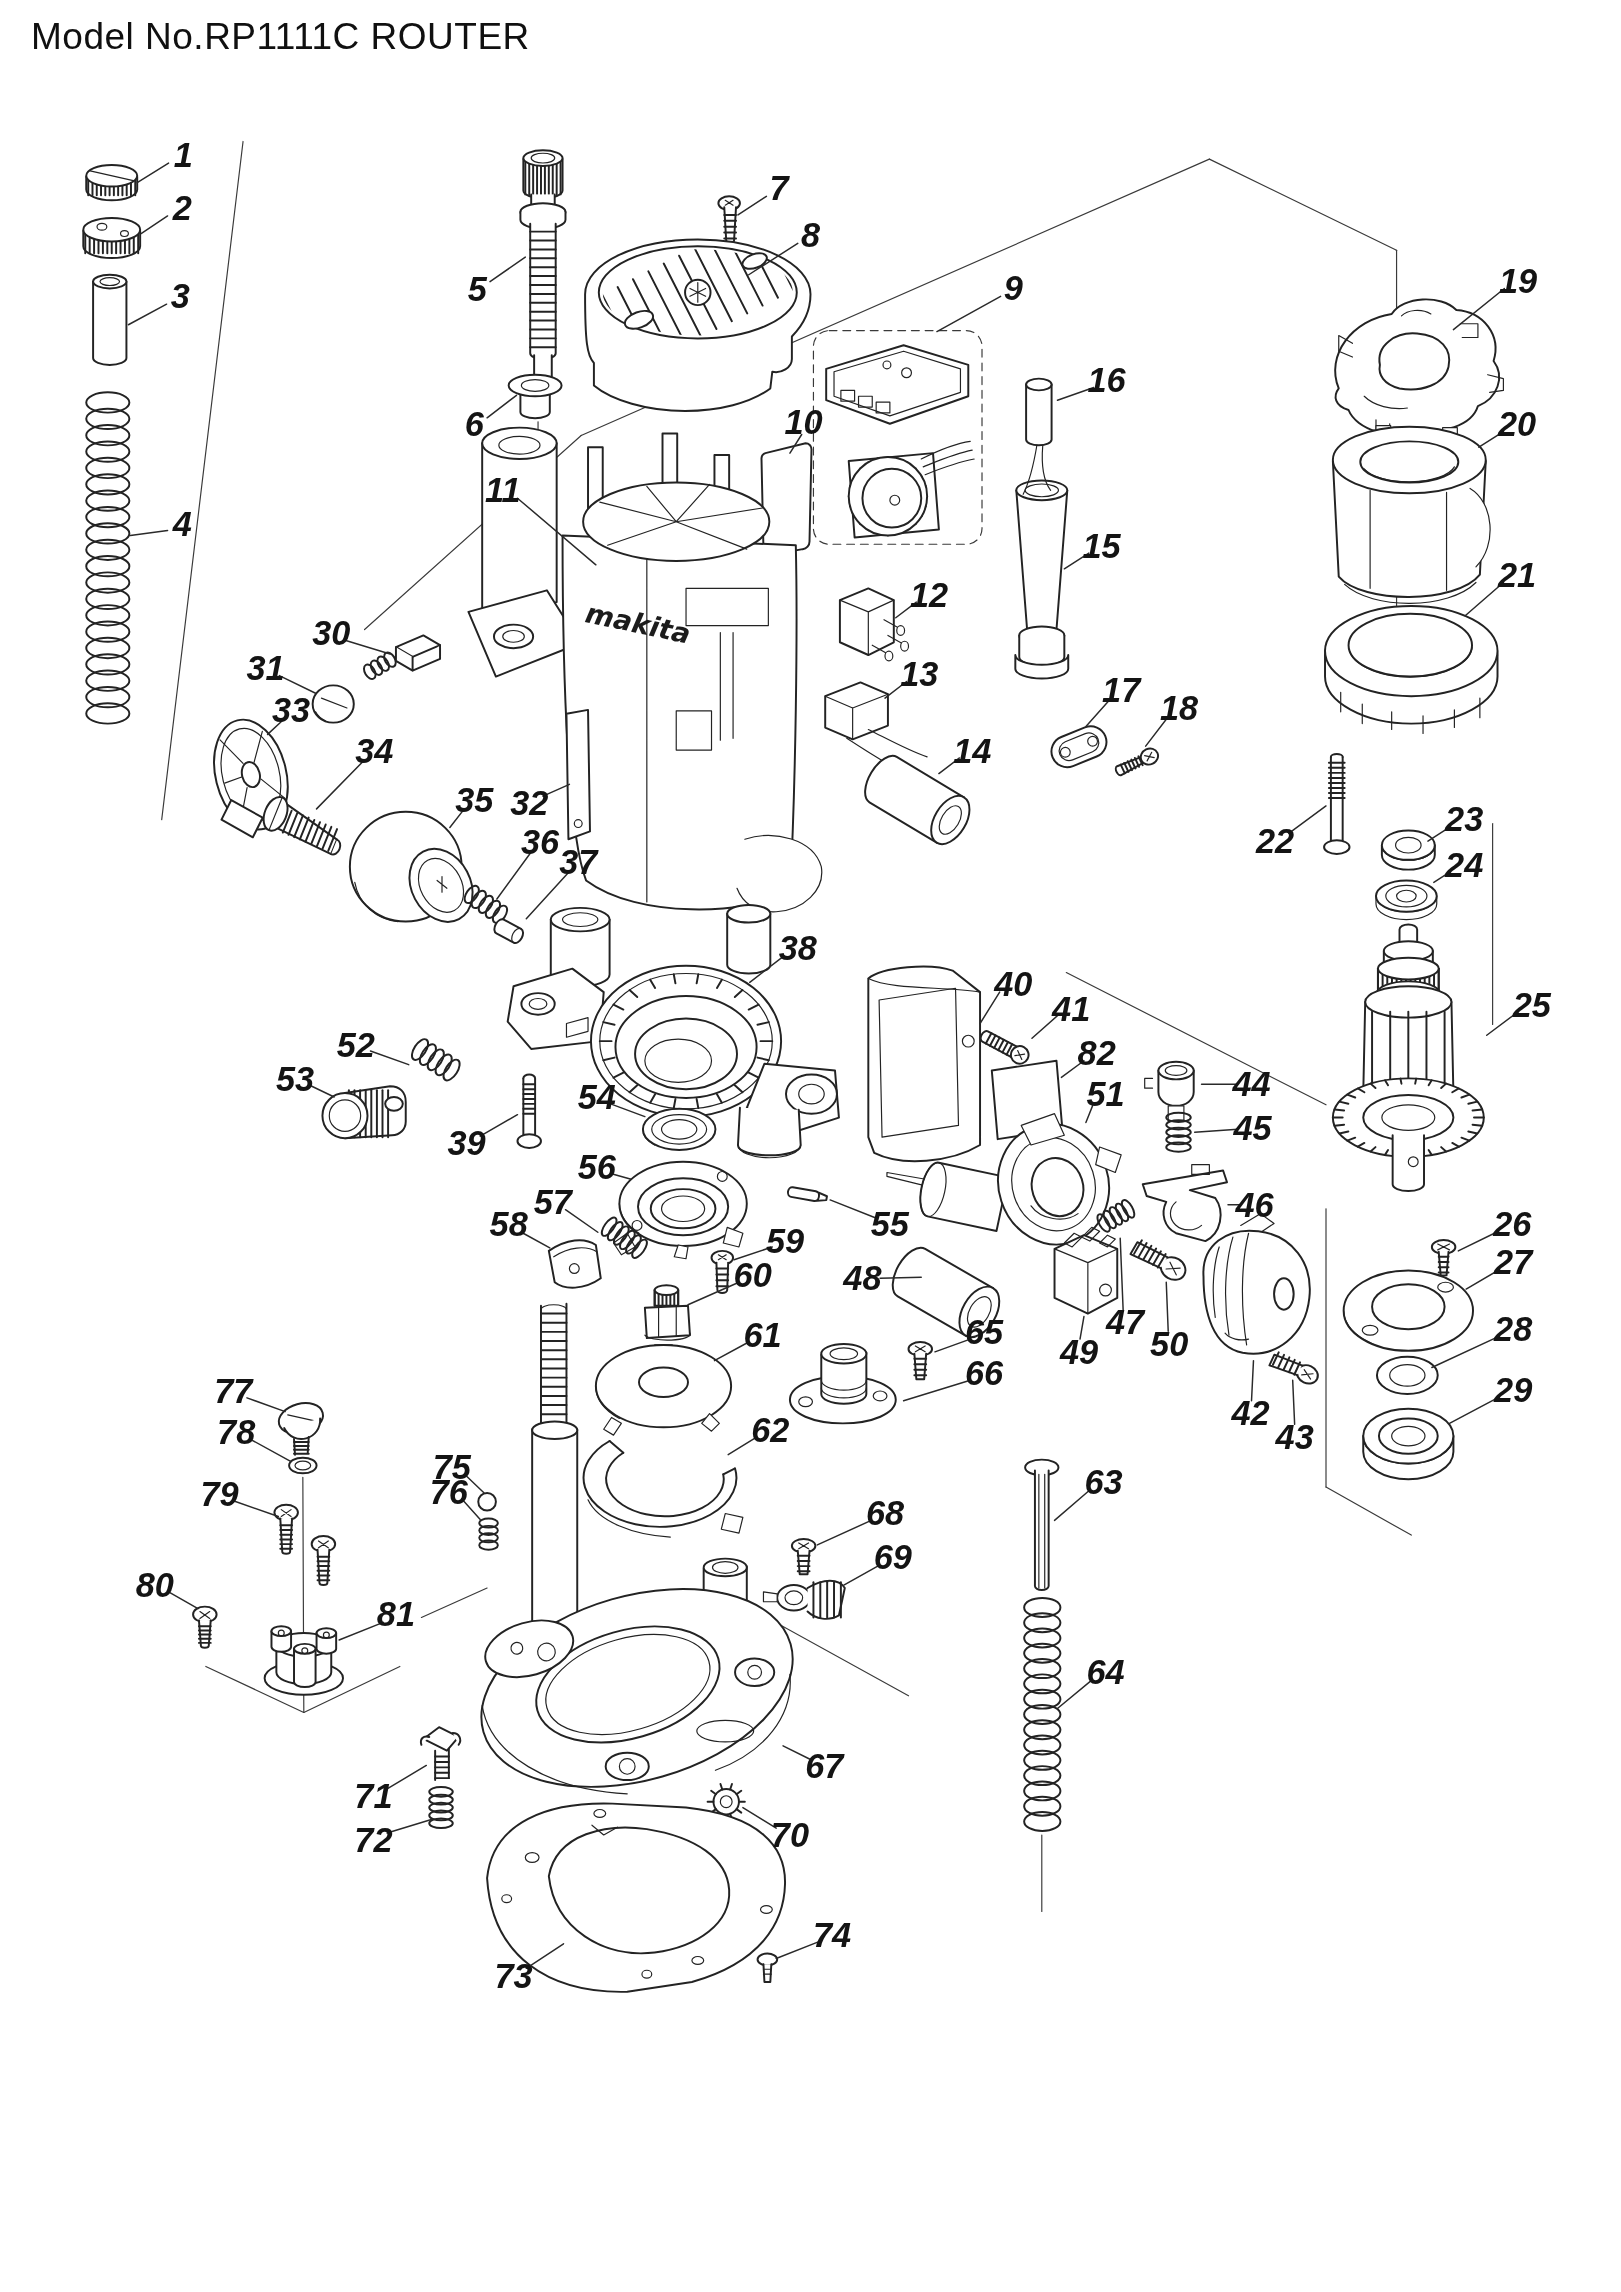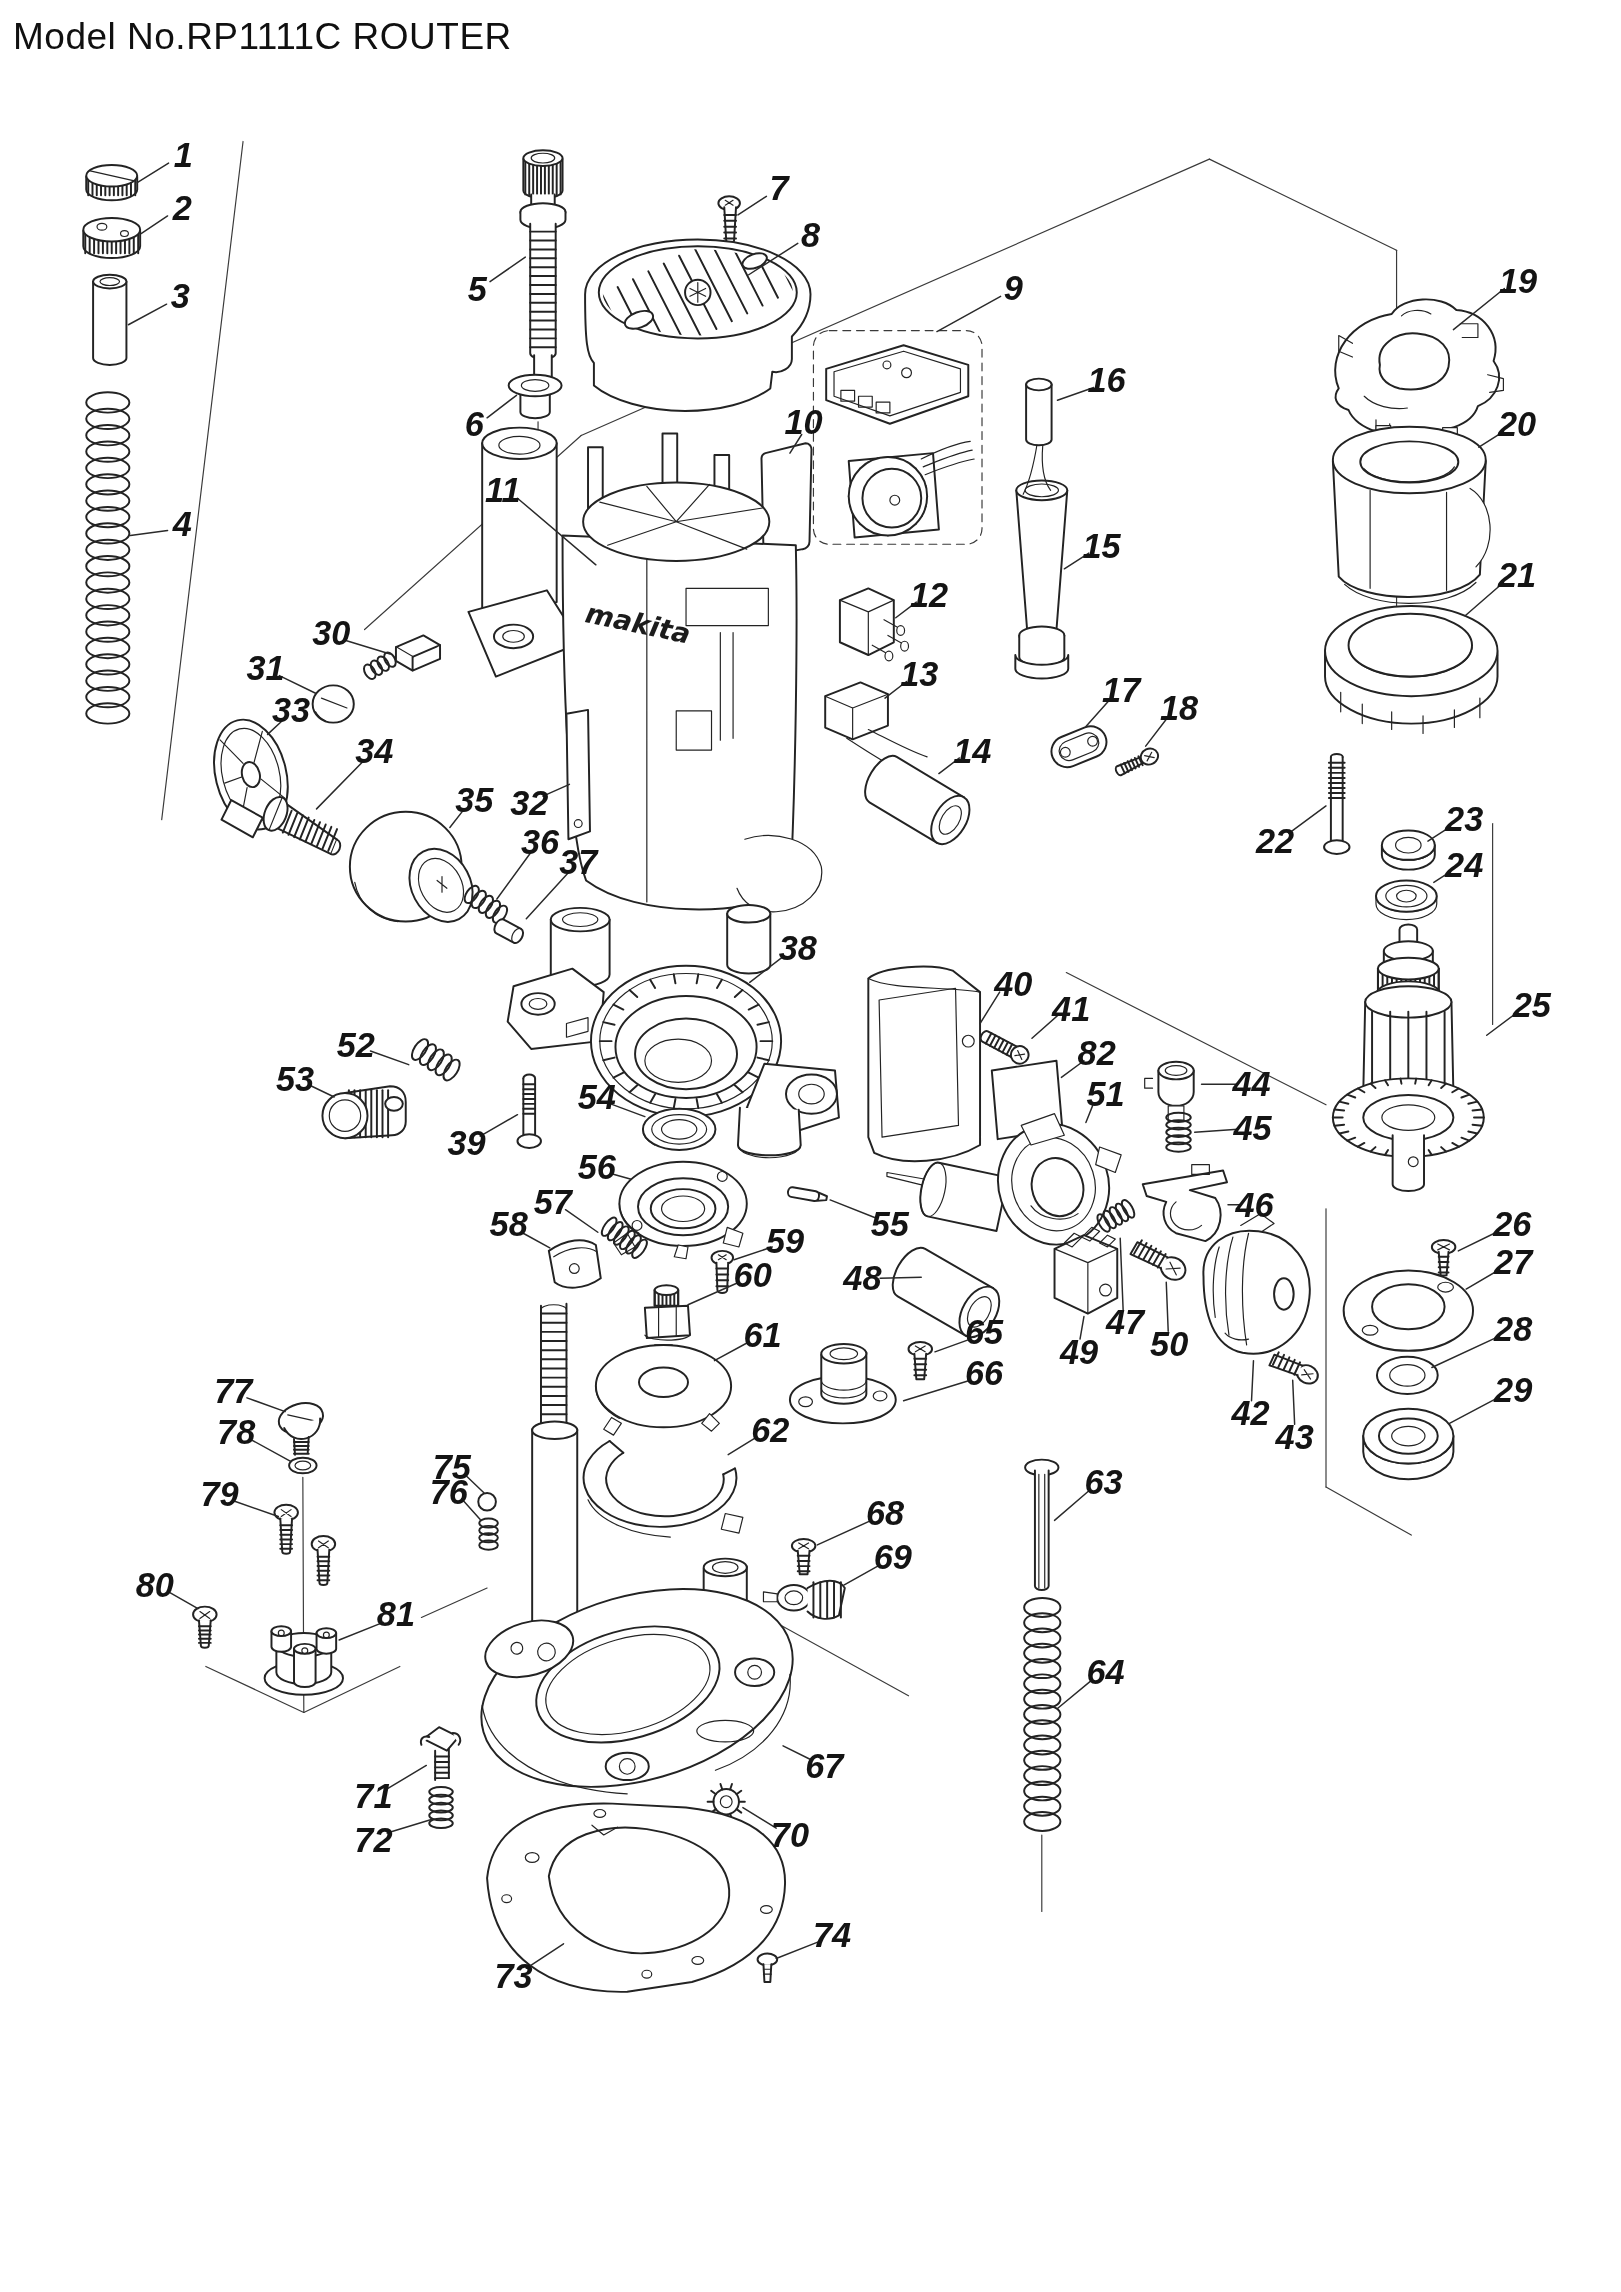--- a/index.html
+++ b/index.html
@@ -1,18 +1,18 @@
 <!DOCTYPE html>
 <html><head>
 <meta charset="utf-8">
 <style>
   html,body{margin:0;padding:0;background:#fff;}
   .canvas{position:relative;width:1621px;height:2293px;background:#fff;overflow:hidden;
           font-family:"Liberation Sans",sans-serif;}
-  .title{position:absolute;left:13px;top:15.7px;font-size:37px;font-weight:500;color:#101010;
+  .title{position:absolute;left:31px;top:15.7px;font-size:37px;font-weight:500;color:#101010;
          letter-spacing:0.5px;}
   svg{position:absolute;left:0;top:0;}
   svg *{stroke:#232323;stroke-width:2;fill:none;stroke-linecap:round;stroke-linejoin:round;}
   svg .w{fill:#ffffff;}
   svg .t{stroke-width:1.2;}
   svg .cons{stroke:#3a3a3a;stroke-width:1.2;}
   svg .leader{stroke:#2a2a2a;stroke-width:1.5;}
   svg text{stroke:none;}
   svg .plabel{fill:#141414;font:italic 600 35px "Liberation Sans",sans-serif;
               text-anchor:middle;}

